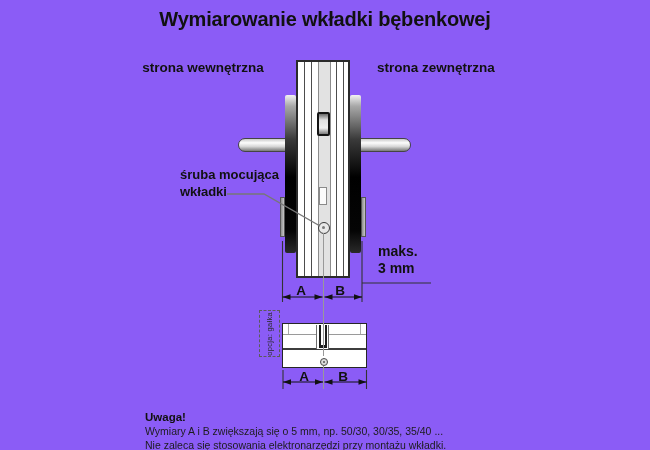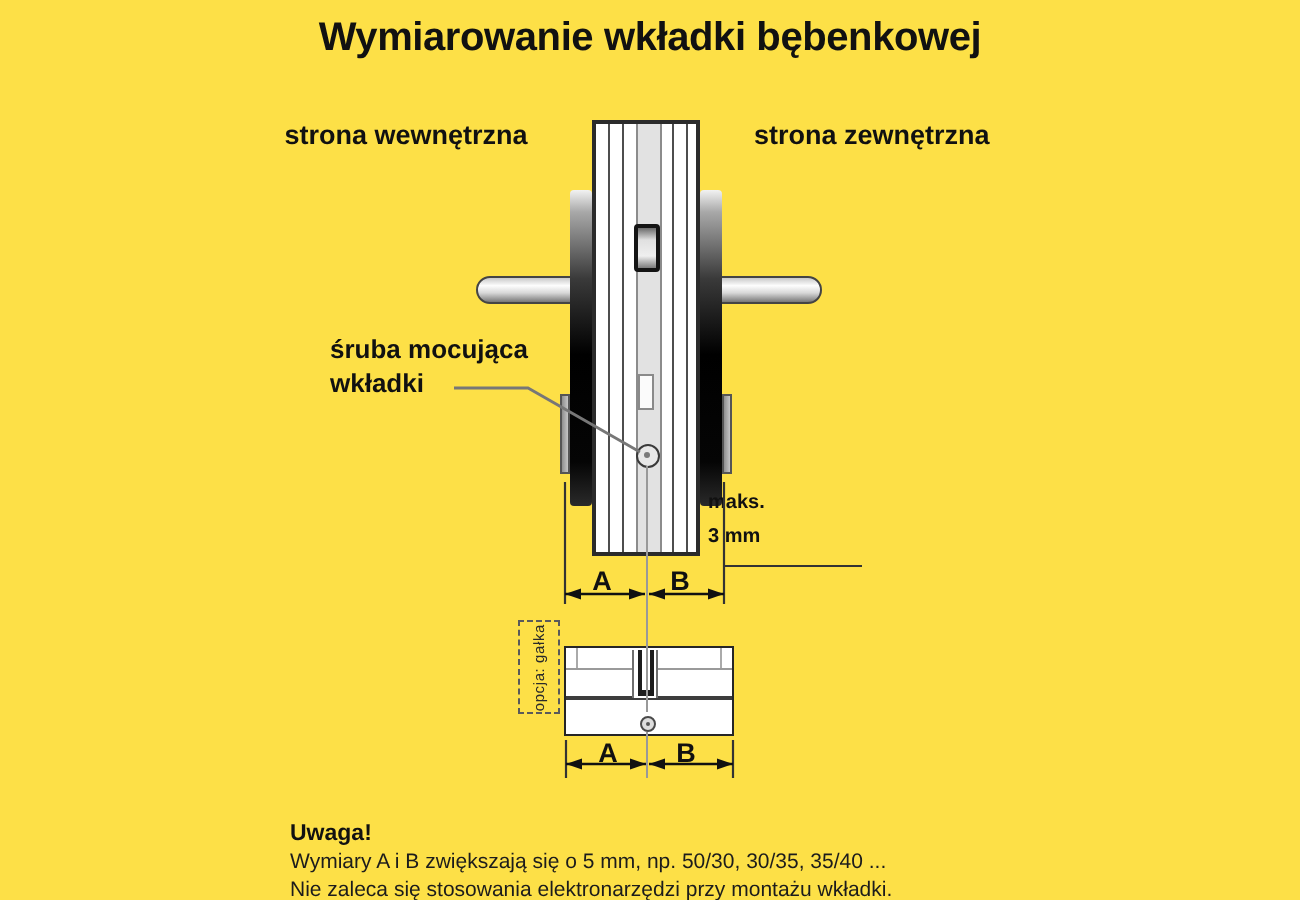--- a/index.html
+++ b/index.html
@@ -1,16 +1,16 @@
 <!DOCTYPE html>
 <html><head>
 <meta charset="utf-8">
 <style>
   html,body{margin:0;padding:0;background:#fff;}
-  .page{position:relative;width:650px;height:450px;background:#fde047;overflow:hidden;
+  .page{position:relative;width:650px;height:450px;background:#8b5cf6;overflow:hidden;
         font-family:"Liberation Sans", sans-serif;color:#111;}
   .abs{position:absolute;}
   .title{top:8px;left:0;width:650px;text-align:center;font-size:20px;font-weight:bold;letter-spacing:-0.2px;}
   .side-label{top:60px;font-size:13.5px;font-weight:bold;}
   .side-label.inner{left:130px;width:146px;text-align:center;}
   .side-label.outer{left:377px;}
   
   .door{left:296px;top:60px;width:54px;height:218px;background:#fff;
         border:2px solid #2b2b2b;box-sizing:border-box;}
   .door .vline{position:absolute;top:0;bottom:0;width:1px;background:#4d4d4d;}
@@ -27,22 +27,22 @@
   .escutcheon.left{left:284.5px;}
   .escutcheon.right{left:349.5px;}
   .protrusion{top:197px;width:5px;height:40px;border:1px solid #555;box-sizing:border-box;
       background:linear-gradient(to right,#8f8f8f,#c6c6c6);}
   .protrusion.left{left:279.5px;}
   .protrusion.right{left:361px;}
   .spindle{top:138px;width:59px;height:14px;border:1px solid #444;box-sizing:border-box;
       background:linear-gradient(to bottom,#c9c9c9 0%,#fdfdfd 32%,#d8d8d8 62%,#787878 100%);}
   .spindle.left{left:238px;border-radius:7px 0 0 7px;}
   .spindle.right{left:352px;border-radius:0 7px 7px 0;}
-  .screw-label{left:165px;top:166px;font-size:13px;font-weight:bold;line-height:17px;}
-  .max-label{left:354px;top:243px;font-size:10px;font-weight:bold;line-height:17px;}
+  .screw-label{left:180px;top:166px;font-size:13px;font-weight:bold;line-height:17px;}
+  .max-label{left:378px;top:243px;font-size:14px;font-weight:bold;line-height:17px;}
   .dim-label{font-size:13.5px;font-weight:bold;width:16px;text-align:center;}
   .dim-a-upper{left:293px;top:283px;}
   .dim-b-upper{left:332px;top:283px;}
   .dim-a-lower{left:296px;top:369px;}
   .dim-b-lower{left:335px;top:369px;}
   
   .knob-box{left:259px;top:310px;width:21px;height:47px;border:1px dashed #5a5a5a;box-sizing:border-box;
       display:flex;align-items:center;justify-content:center;}
   .knob-box span{writing-mode:vertical-rl;transform:rotate(180deg);font-size:7.5px;color:#2a2a2a;letter-spacing:0.3px;}
   .cyl-body{left:281.5px;top:323px;width:85.5px;height:45px;background:#fff;

